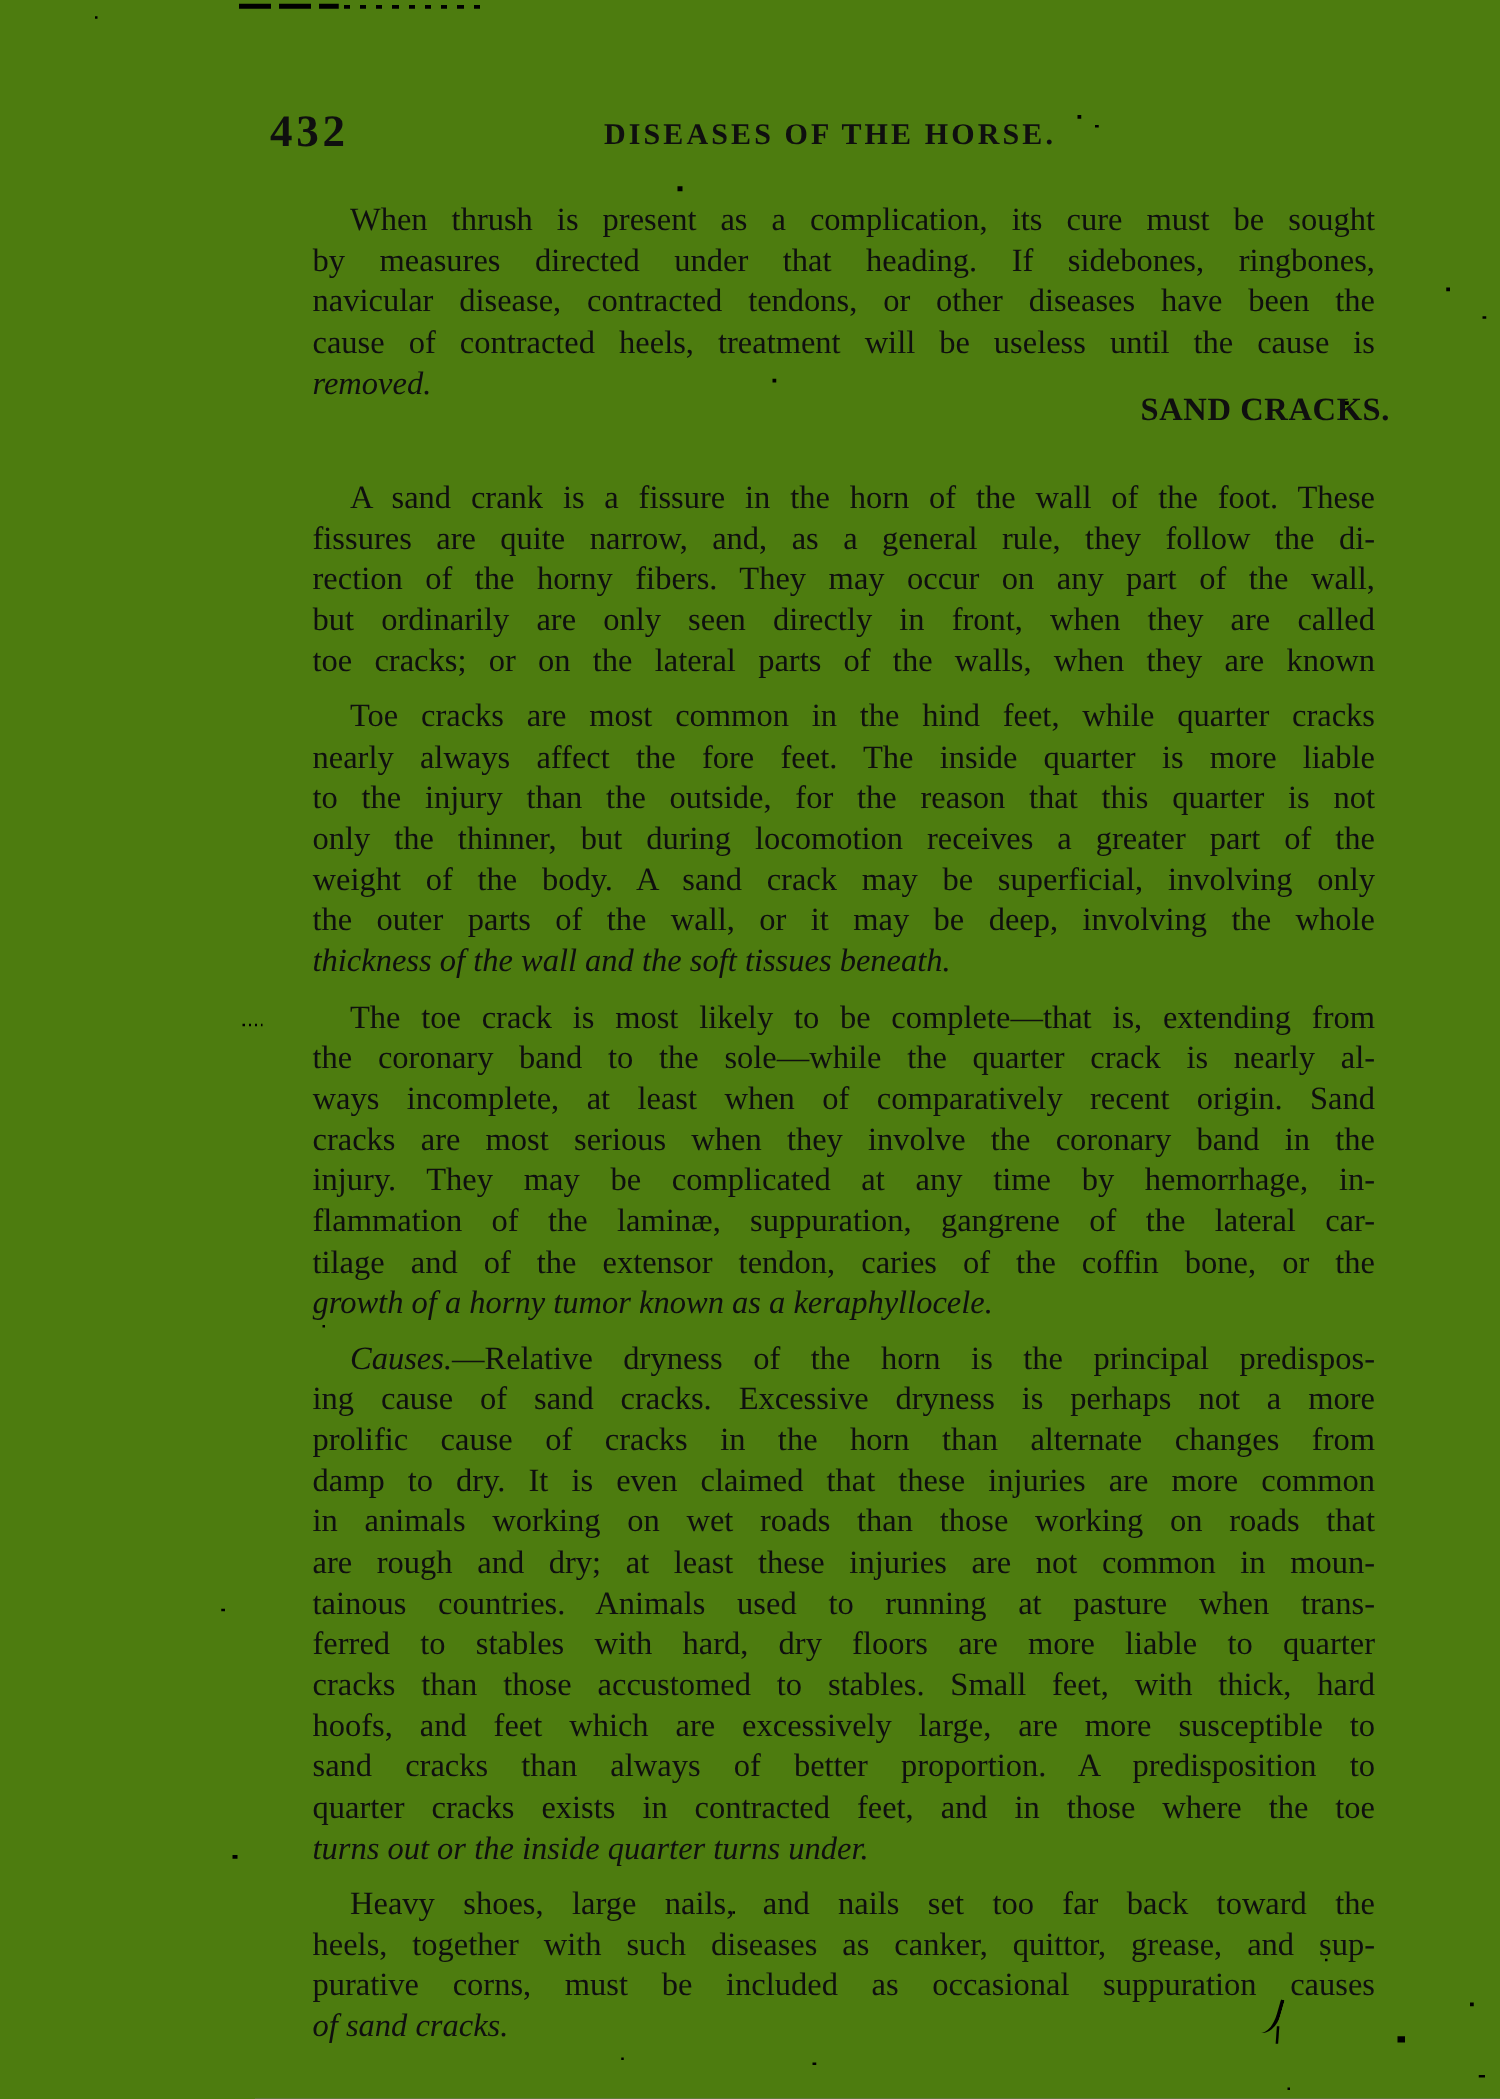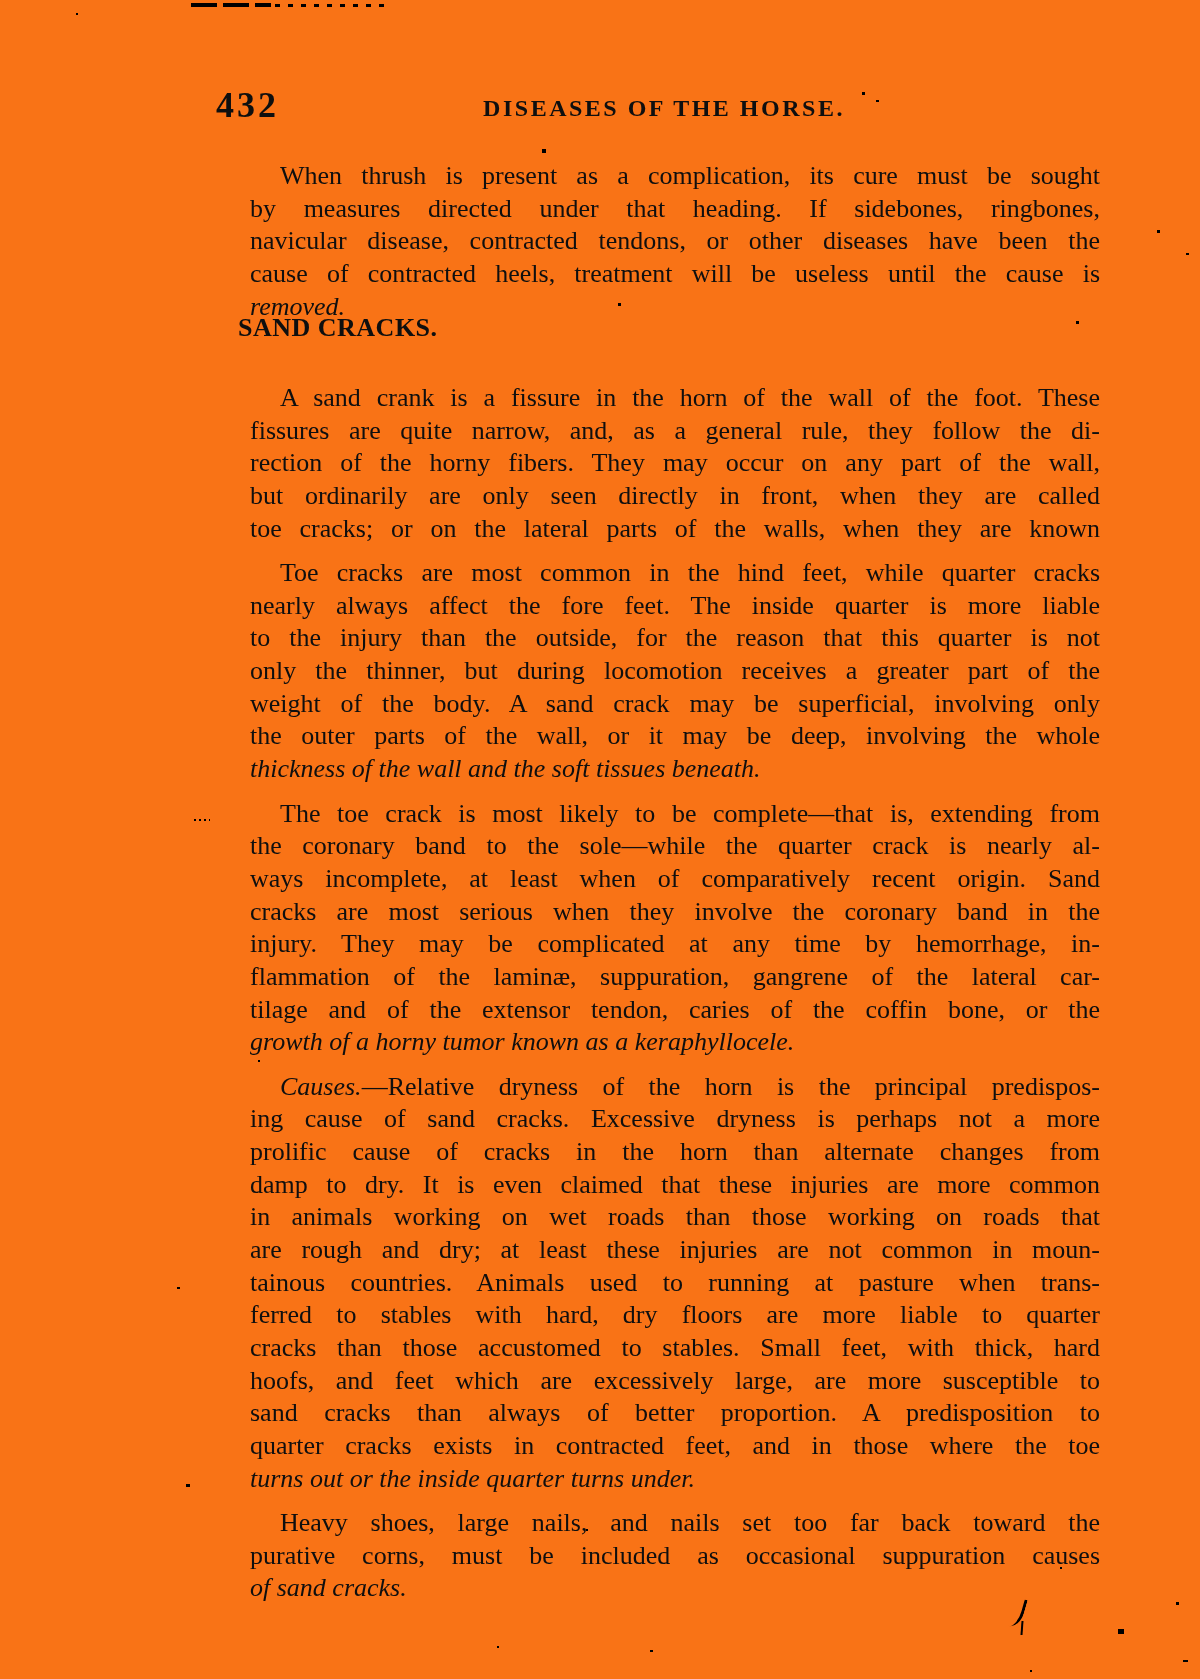--- a/index.html
+++ b/index.html
@@ -1,37 +1,37 @@
 <!DOCTYPE html>
 <html><head>
 <meta charset="utf-8">
 <style>
   html,body { margin:0; padding:0; background:#777; }
   #page {
     position:relative;
     width:1200px; height:1679px;
-    background:#f97316;
+    background:#4d7c0f;
     overflow:hidden;
     font-family:"Liberation Serif", serif;
     color:#0f0f0f;
   }
   
   #folio {
     position:absolute; left:216px; top:87px;
     font-size:36px; font-weight:bold; letter-spacing:3px; line-height:1;
   }
   #running-title {
     position:absolute; left:227px; top:96px; width:874px;
     text-align:center;
     font-size:24px; font-weight:bold; letter-spacing:2.5px; line-height:1;
   }
   
   #section-heading {
     position:absolute; left:238px; top:313px; width:874px;
-    text-align:left;
+    text-align:right;
     font-size:26px; font-weight:bold; letter-spacing:0.5px; line-height:30px;
   }
   
   .textblock {
     position:absolute; left:238px; width:874px;
     font-size:26px; line-height:32.65px;
   }
   #para-intro { top:148px; }
   #body-rest  { top:370px; }
   .para { margin:12px; }
@@ -124,20 +124,21 @@
         <div class="line just">tainous countries.  Animals used to running at pasture when trans-</div>
         <div class="line just">ferred to stables with hard, dry floors are more liable to quarter</div>
         <div class="line just">cracks than those accustomed to stables.  Small feet, with thick, hard</div>
         <div class="line just">hoofs, and feet which are excessively large, are more susceptible to</div>
         <div class="line just">sand cracks than always of better proportion.  A predisposition to</div>
         <div class="line just">quarter cracks exists in contracted feet, and in those where the toe</div>
         <div class="line last">turns out or the inside quarter turns under.</div>
       </div>
       <div class="para">
         <div class="line just indent">Heavy shoes, large nails, and nails set too far back toward the</div>
+        <div class="line just">heels, together with such diseases as canker, quittor, grease, and sup-</div>
         <div class="line just">purative corns, must be included as occasional suppuration causes</div>
         <div class="line last">of sand cracks.</div>
       </div>
     </div>
 
   <div class="speck" style="left:76px;top:13px;width:2px;height:2px"></div>
   <div class="speck" style="left:542px;top:149px;width:4px;height:4px"></div>
   <div class="speck" style="left:862px;top:92px;width:3px;height:3px"></div>
   <div class="speck" style="left:876px;top:100px;width:3px;height:2px"></div>
   <div class="speck" style="left:618px;top:303px;width:3px;height:3px"></div>

